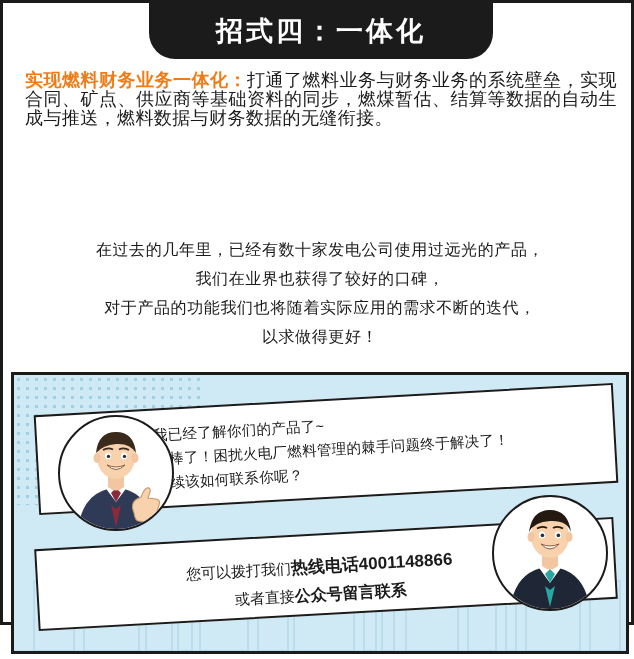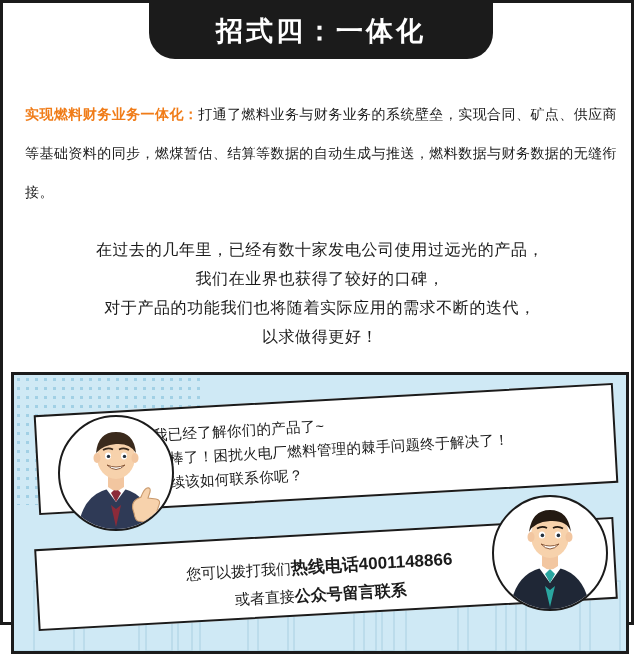--- a/index.html
+++ b/index.html
@@ -47,24 +47,24 @@
     font-weight: bold;
     letter-spacing: 3px;
     line-height: 1;
     padding-top: 6px;
   }
 
   
   .intro {
     position: absolute;
     left: 22px;
-    top: 92px;
+    top: 68px;
     width: 592px;
-    font-size: 14px;
-    line-height: 39px;
+    font-size: 18px;
+    line-height: 19px;
     color: #1b1b1b;
     text-align: justify;
     letter-spacing: 0.4px;
   }
   .intro .lead {
     color: #f07c18;
     font-weight: bold;
   }
 
   

